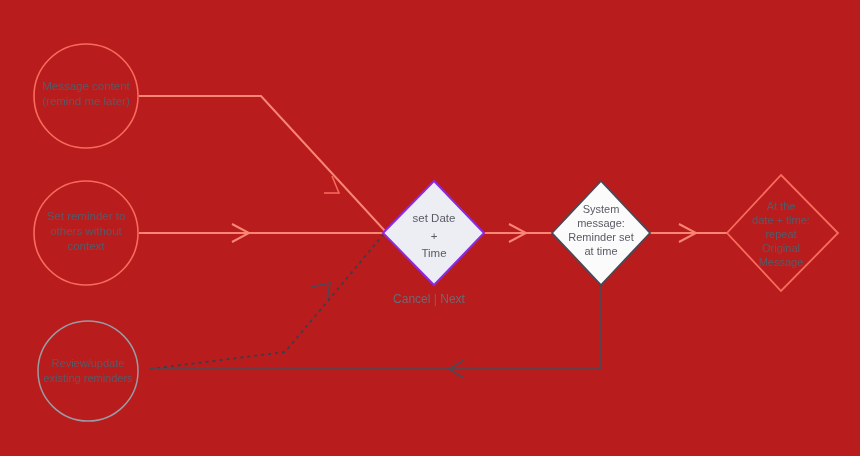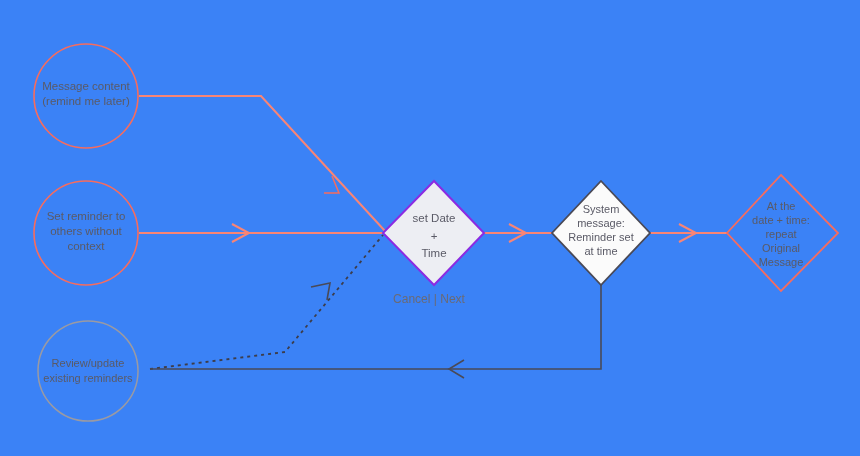--- a/index.html
+++ b/index.html
@@ -5,21 +5,21 @@
 <style>
   html, body {
     margin: 0;
     padding: 0;
     background: #ffffff;
   }
   #canvas-wrap {
     position: relative;
     width: 860px;
     height: 456px;
-    background: #3b82f6;
+    background: #b91c1c;
     overflow: hidden;
     font-family: "Liberation Sans", sans-serif;
   }
   #flow-svg {
     position: absolute;
     left: 0;
     top: 0;
     width: 860px;
     height: 456px;
     display: block;

